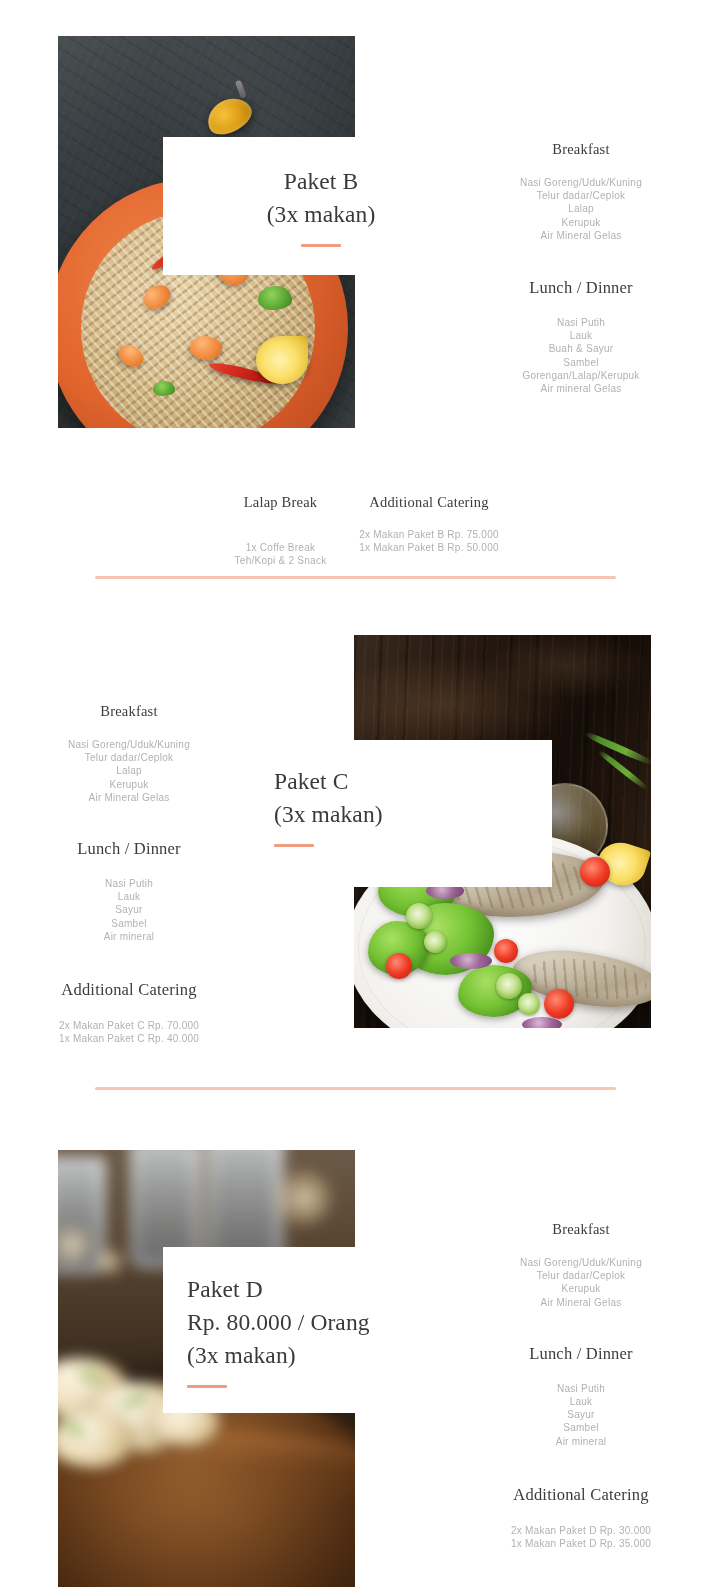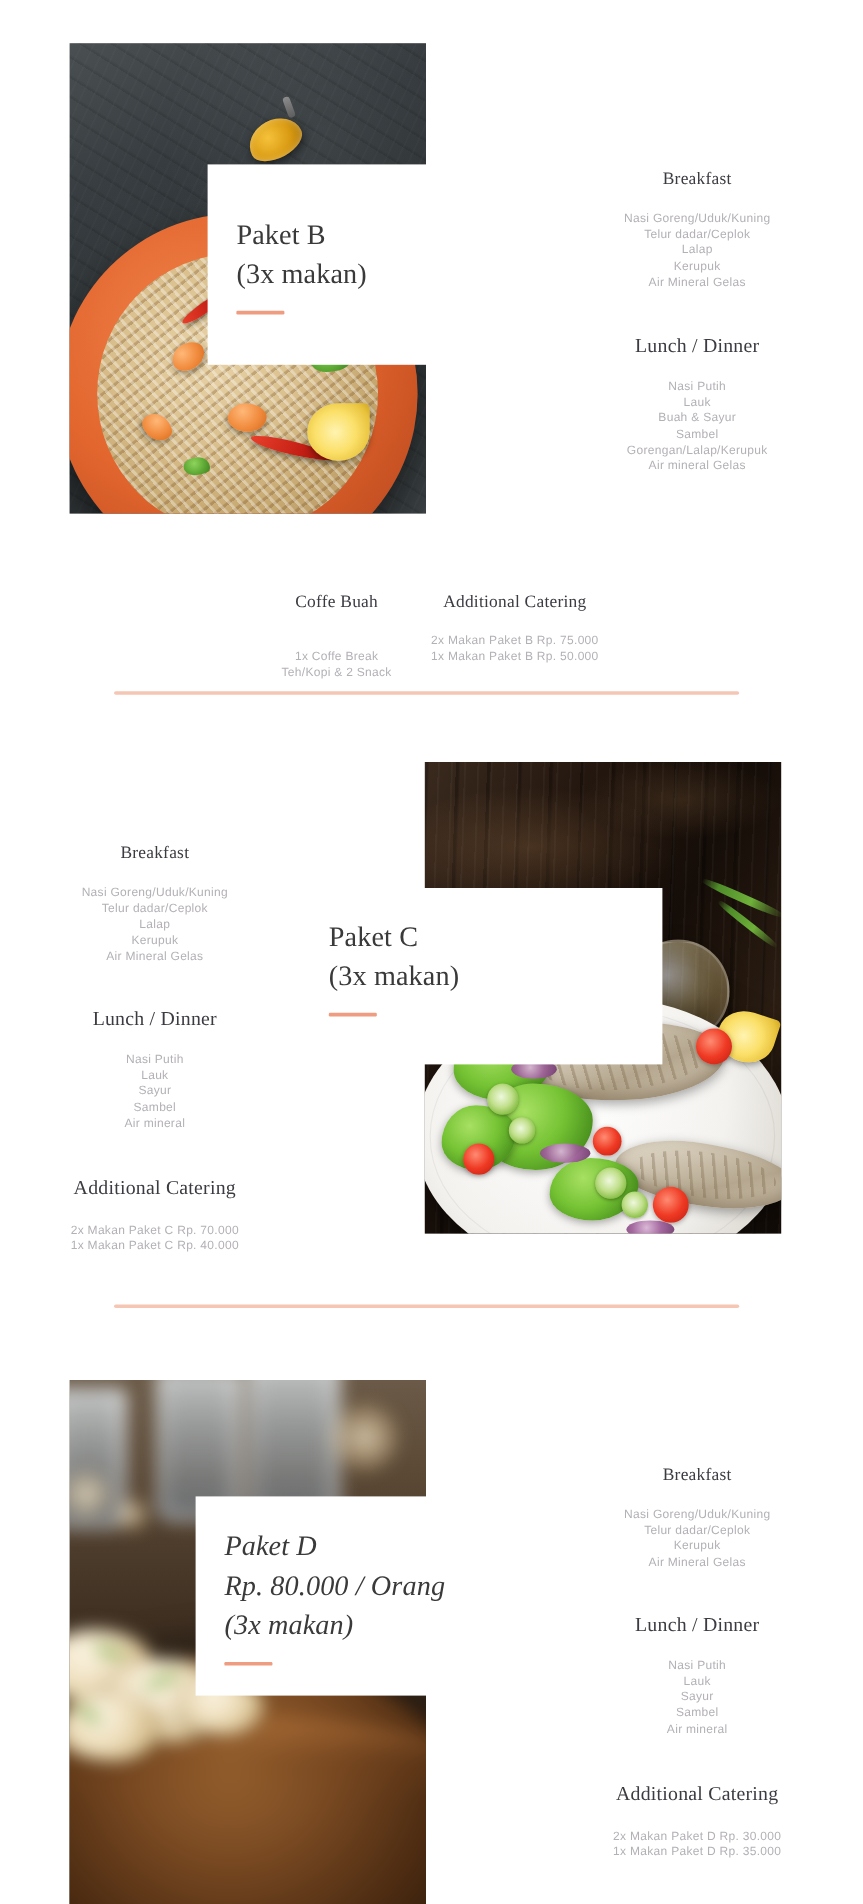--- a/index.html
+++ b/index.html
@@ -283,21 +283,21 @@
       <div class="herb" style="left:150px; top:155px; width:26px; height:18px;"></div>
       <div class="herb" style="left:200px; top:250px; width:34px; height:24px;"></div>
       <div class="herb" style="left:215px; top:325px; width:28px; height:20px;"></div>
       <div class="herb" style="left:95px; top:345px; width:22px; height:15px;"></div>
       <div class="chili" style="left:150px; top:332px; width:72px; height:11px; transform:rotate(14deg);"></div>
       <div class="chili" style="left:90px; top:215px; width:48px; height:9px; transform:rotate(-34deg);"></div>
       <div class="lemon-wedge" style="left:198px; top:300px; width:52px; height:48px;"></div>
       <div class="oil-spoon" style="left:148px; top:64px; width:46px; height:32px;"></div>
     </div>
 
-    <div class="price-card" style="left:173px; top:137px; width:292px; height:167px; padding:0 0 0 24px;">
+    <div class="price-card" style="left:163px; top:137px; width:292px; height:138px; padding:0 0 0 24px;align-items:center;">
       <div class="lines">Paket B</div>
       <div class="lines">(3x makan)</div>
       <div class="accent-rule"></div>
     </div>
 
     <div style="position:absolute; left:470px; top:141px; width:222px;">
       <div class="menu-head">Breakfast</div>
       <div class="menu-list" style="margin-top:18px;">
         <div>Nasi Goreng/Uduk/Kuning</div>
         <div>Telur dadar/Ceplok</div>
@@ -310,21 +310,21 @@
         <div>Nasi Putih</div>
         <div>Lauk</div>
         <div>Buah &amp; Sayur</div>
         <div>Sambel</div>
         <div>Gorengan/Lalap/Kerupuk</div>
         <div>Air mineral Gelas</div>
       </div>
     </div>
 
     <div style="position:absolute; left:203px; top:494px; width:155px;">
-      <div class="menu-head">Coffe Buah</div>
+      <div class="menu-head">Lalap Break</div>
       <div class="menu-list" style="margin-top:30px;">
         <div>1x Coffe Break</div>
         <div>Teh/Kopi &amp; 2 Snack</div>
       </div>
     </div>
 
     <div style="position:absolute; left:345px; top:494px; width:168px;">
       <div class="menu-head">Additional Catering</div>
       <div class="menu-list" style="margin-top:17px;">
         <div>2x Makan Paket B Rp. 75.000</div>
@@ -425,21 +425,21 @@
         <div class="food-lump" style="left:-6px; top:228px; width:96px; height:62px;"></div>
         <div class="food-lump" style="left:48px; top:252px; width:104px; height:70px;"></div>
         <div class="food-lump" style="left:10px; top:282px; width:86px; height:56px;"></div>
         <div class="food-lump" style="left:112px; top:268px; width:70px; height:48px;"></div>
         <div class="chive" style="left:40px; top:244px; width:26px; height:5px; transform:rotate(18deg);"></div>
         <div class="chive" style="left:82px; top:268px; width:30px; height:5px; transform:rotate(-22deg);"></div>
         <div class="chive" style="left:24px; top:296px; width:24px; height:5px; transform:rotate(34deg);"></div>
       </div>
     </div>
 
-    <div class="price-card" style="left:163px; top:147px; width:250px; height:166px; padding:0 0 0 24px;font-style:italic;">
+    <div class="price-card" style="left:163px; top:147px; width:250px; height:166px; padding:0 0 0 24px;">
       <div class="lines">Paket D</div>
       <div class="lines">Rp. 80.000 / Orang</div>
       <div class="lines">(3x makan)</div>
       <div class="accent-rule"></div>
     </div>
 
     <div style="position:absolute; left:470px; top:121px; width:222px;">
       <div class="menu-head">Breakfast</div>
       <div class="menu-list" style="margin-top:18px;">
         <div>Nasi Goreng/Uduk/Kuning</div>

